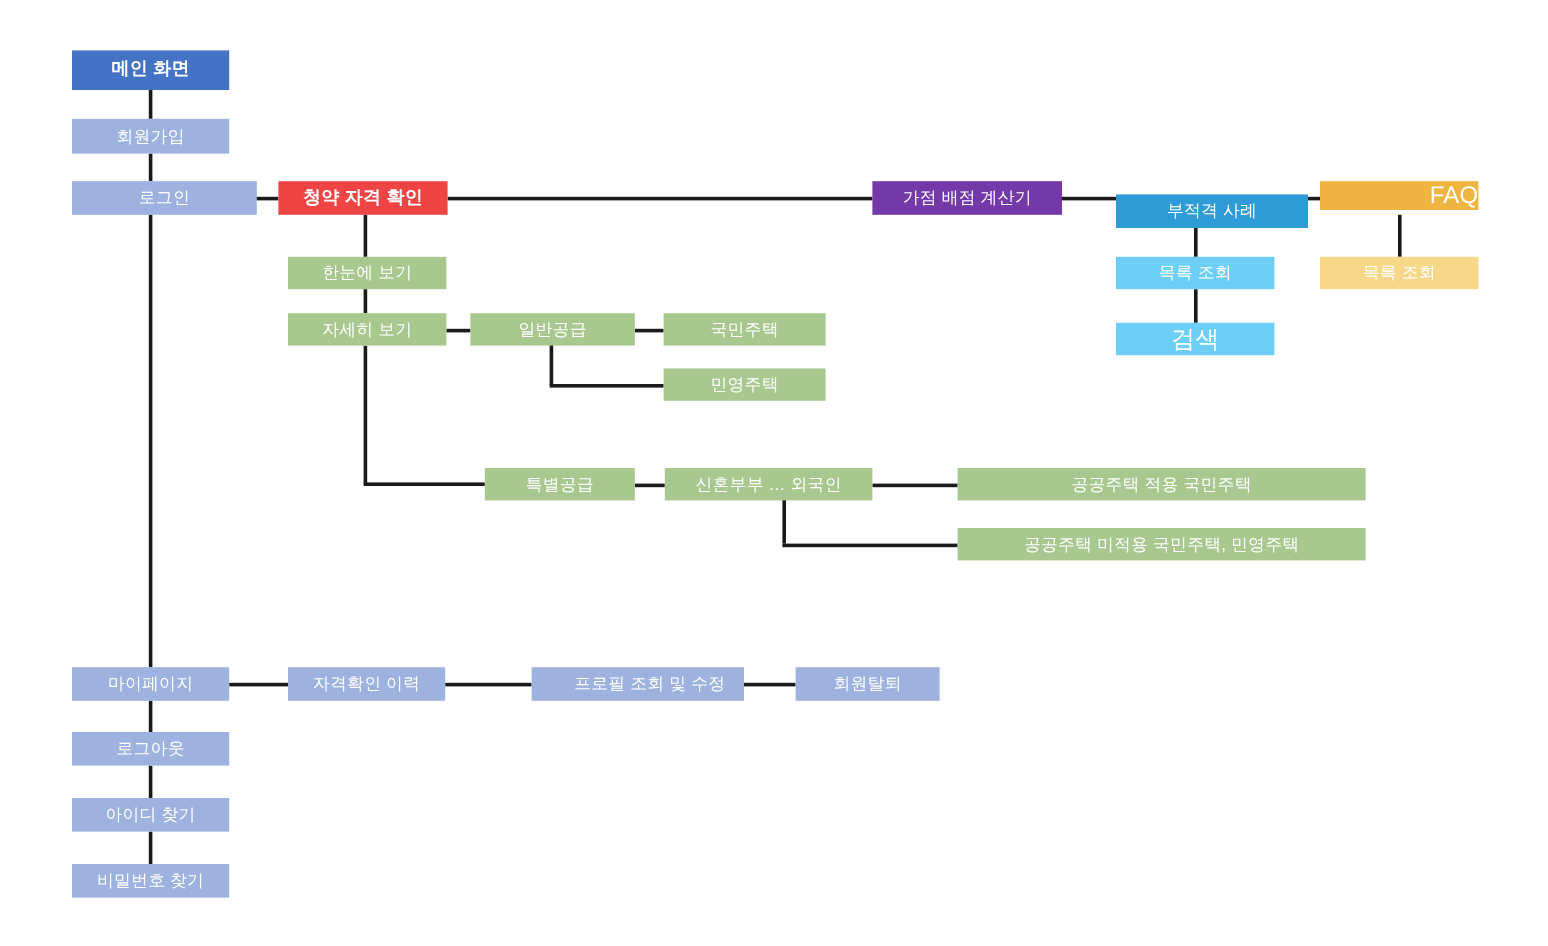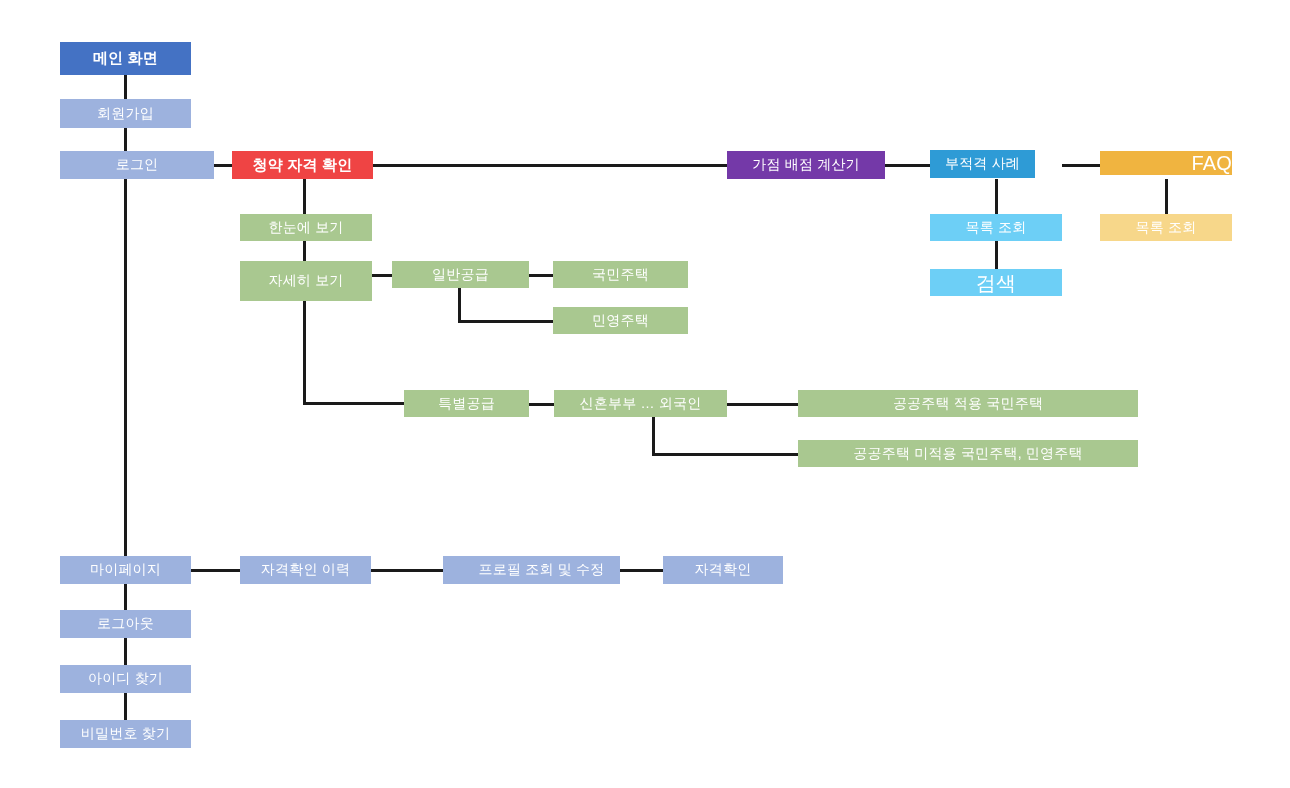--- a/index.html
+++ b/index.html
@@ -92,21 +92,21 @@
       </div>
       <div class="node blue" style="left: 60px; top: 151px; width: 154px; height: 28px; font-size: 14px;">
         <span>로그인</span>
       </div>
       <div class="node greendark" style="left: 232px; top: 151px; width: 141px; height: 28px; font-size: 15px;">
         <span>청약 자격 확인</span>
       </div>
       <div class="node green" style="left: 240px; top: 214px; width: 132px; height: 27px; font-size: 14px;">
         <span>한눈에 보기</span>
       </div>
-      <div class="node green" style="left: 240px; top: 261px; width: 132px; height: 40px; font-size: 14px;">
+      <div class="node green" style="left: 240px; top: 261px; width: 132px; height: 27px; font-size: 14px;">
         <span>자세히 보기</span>
       </div>
       <div class="node green" style="left: 392px; top: 261px; width: 137px; height: 27px; font-size: 14px;">
         <span>일반공급</span>
       </div>
       <div class="node green" style="left: 553px; top: 261px; width: 135px; height: 27px; font-size: 14px;">
         <span>국민주택</span>
       </div>
       <div class="node green" style="left: 553px; top: 307px; width: 135px; height: 27px; font-size: 14px;">
         <span>민영주택</span>
@@ -119,21 +119,21 @@
       </div>
       <div class="node green" style="left: 798px; top: 390px; width: 340px; height: 27px; font-size: 14px;">
         <span>공공주택 적용 국민주택</span>
       </div>
       <div class="node green" style="left: 798px; top: 440px; width: 340px; height: 27px; font-size: 14px;">
         <span>공공주택 미적용 국민주택, 민영주택</span>
       </div>
       <div class="node purple" style="left: 727px; top: 151px; width: 158px; height: 28px; font-size: 14px;">
         <span>가점 배점 계산기</span>
       </div>
-      <div class="node cyan" style="left: 930px; top: 150px; width: 105px; height: 28px; font-size: 14px;">
+      <div class="node cyan" style="left: 930px; top: 162px; width: 160px; height: 28px; font-size: 14px;">
         <span>부적격 사례</span>
       </div>
       <div class="node cyanlight" style="left: 930px; top: 214px; width: 132px; height: 27px; font-size: 14px;">
         <span>목록 조회</span>
       </div>
       <div class="node cyanlight" style="left: 930px; top: 269px; width: 132px; height: 27px; font-size: 20px;">
         <span>검색</span>
       </div>
       <div class="node orange" style="left: 1100px; top: 151px; width: 132px; height: 24px; font-size: 20px; justify-content: flex-end;">
         <span>FAQ</span>
@@ -144,21 +144,21 @@
       <div class="node blue" style="left: 60px; top: 556px; width: 131px; height: 28px; font-size: 14px;">
         <span>마이페이지</span>
       </div>
       <div class="node blue" style="left: 240px; top: 556px; width: 131px; height: 28px; font-size: 14px;">
         <span>자격확인 이력</span>
       </div>
       <div class="node blue" style="left: 443px; top: 556px; width: 177px; height: 28px; font-size: 14px; padding-left: 20px;">
         <span>프로필 조회 및 수정</span>
       </div>
       <div class="node blue" style="left: 663px; top: 556px; width: 120px; height: 28px; font-size: 14px;">
-        <span>자격확인</span>
+        <span>회원탈퇴</span>
       </div>
       <div class="node blue" style="left: 60px; top: 610px; width: 131px; height: 28px; font-size: 14px;">
         <span>로그아웃</span>
       </div>
       <div class="node blue" style="left: 60px; top: 665px; width: 131px; height: 28px; font-size: 14px;">
         <span>아이디 찾기</span>
       </div>
       <div class="node blue" style="left: 60px; top: 720px; width: 131px; height: 28px; font-size: 14px;">
         <span>비밀번호 찾기</span>
       </div>

